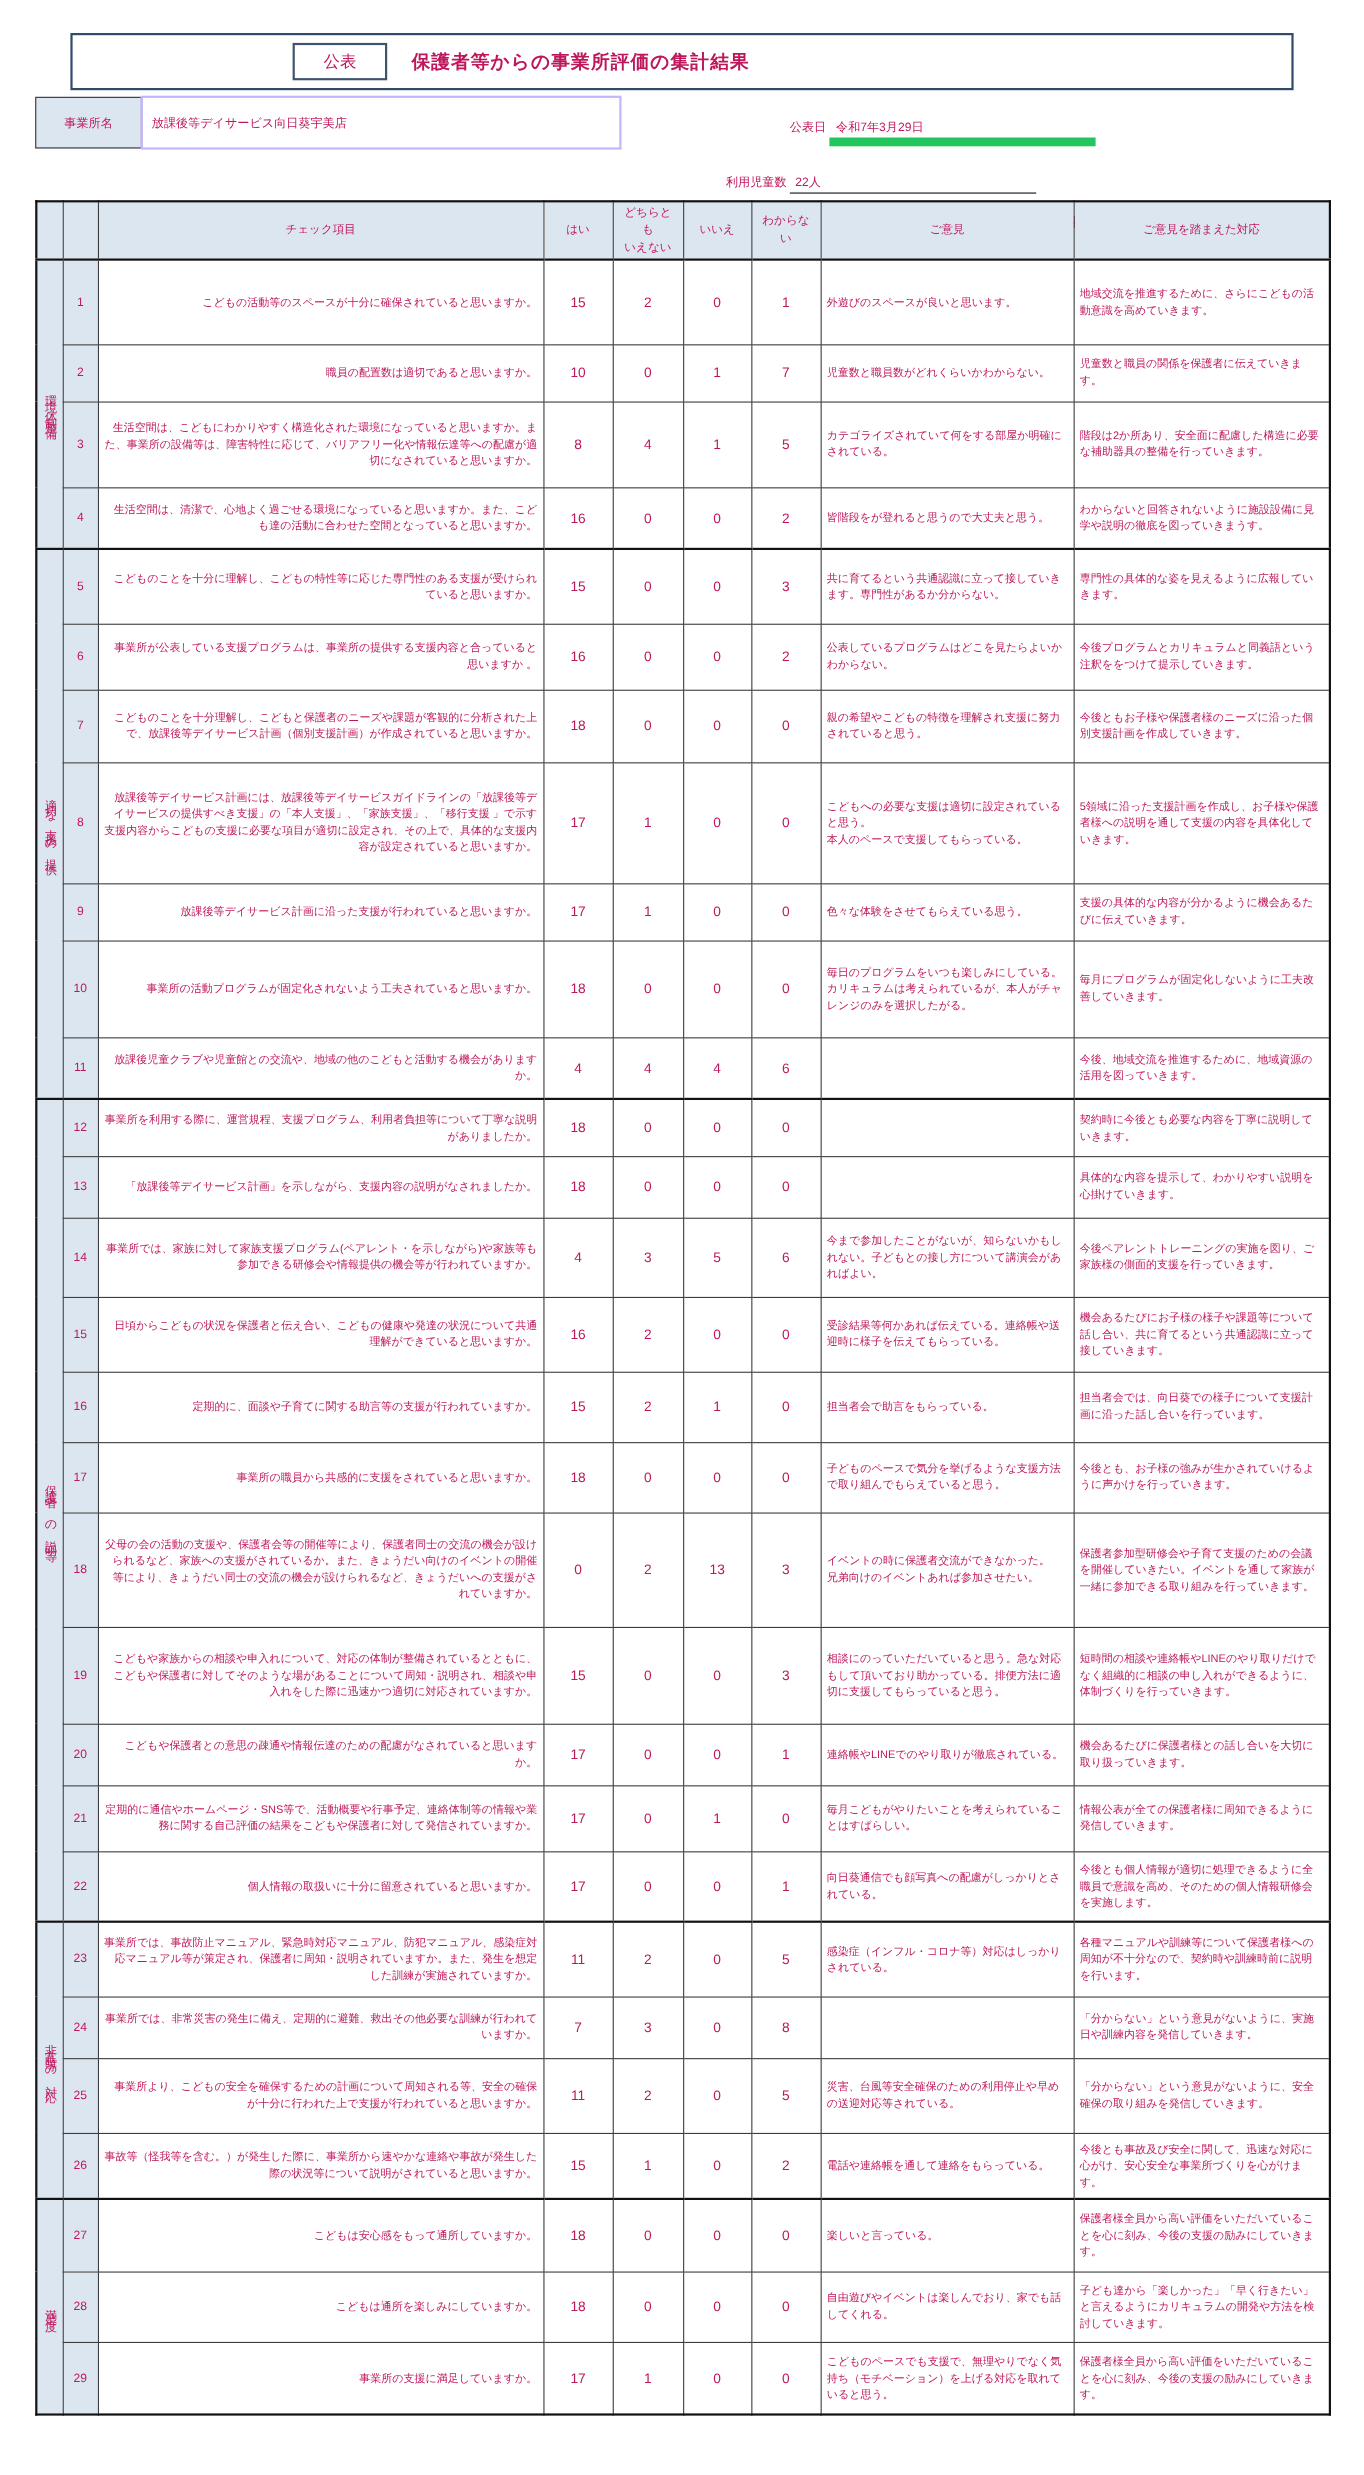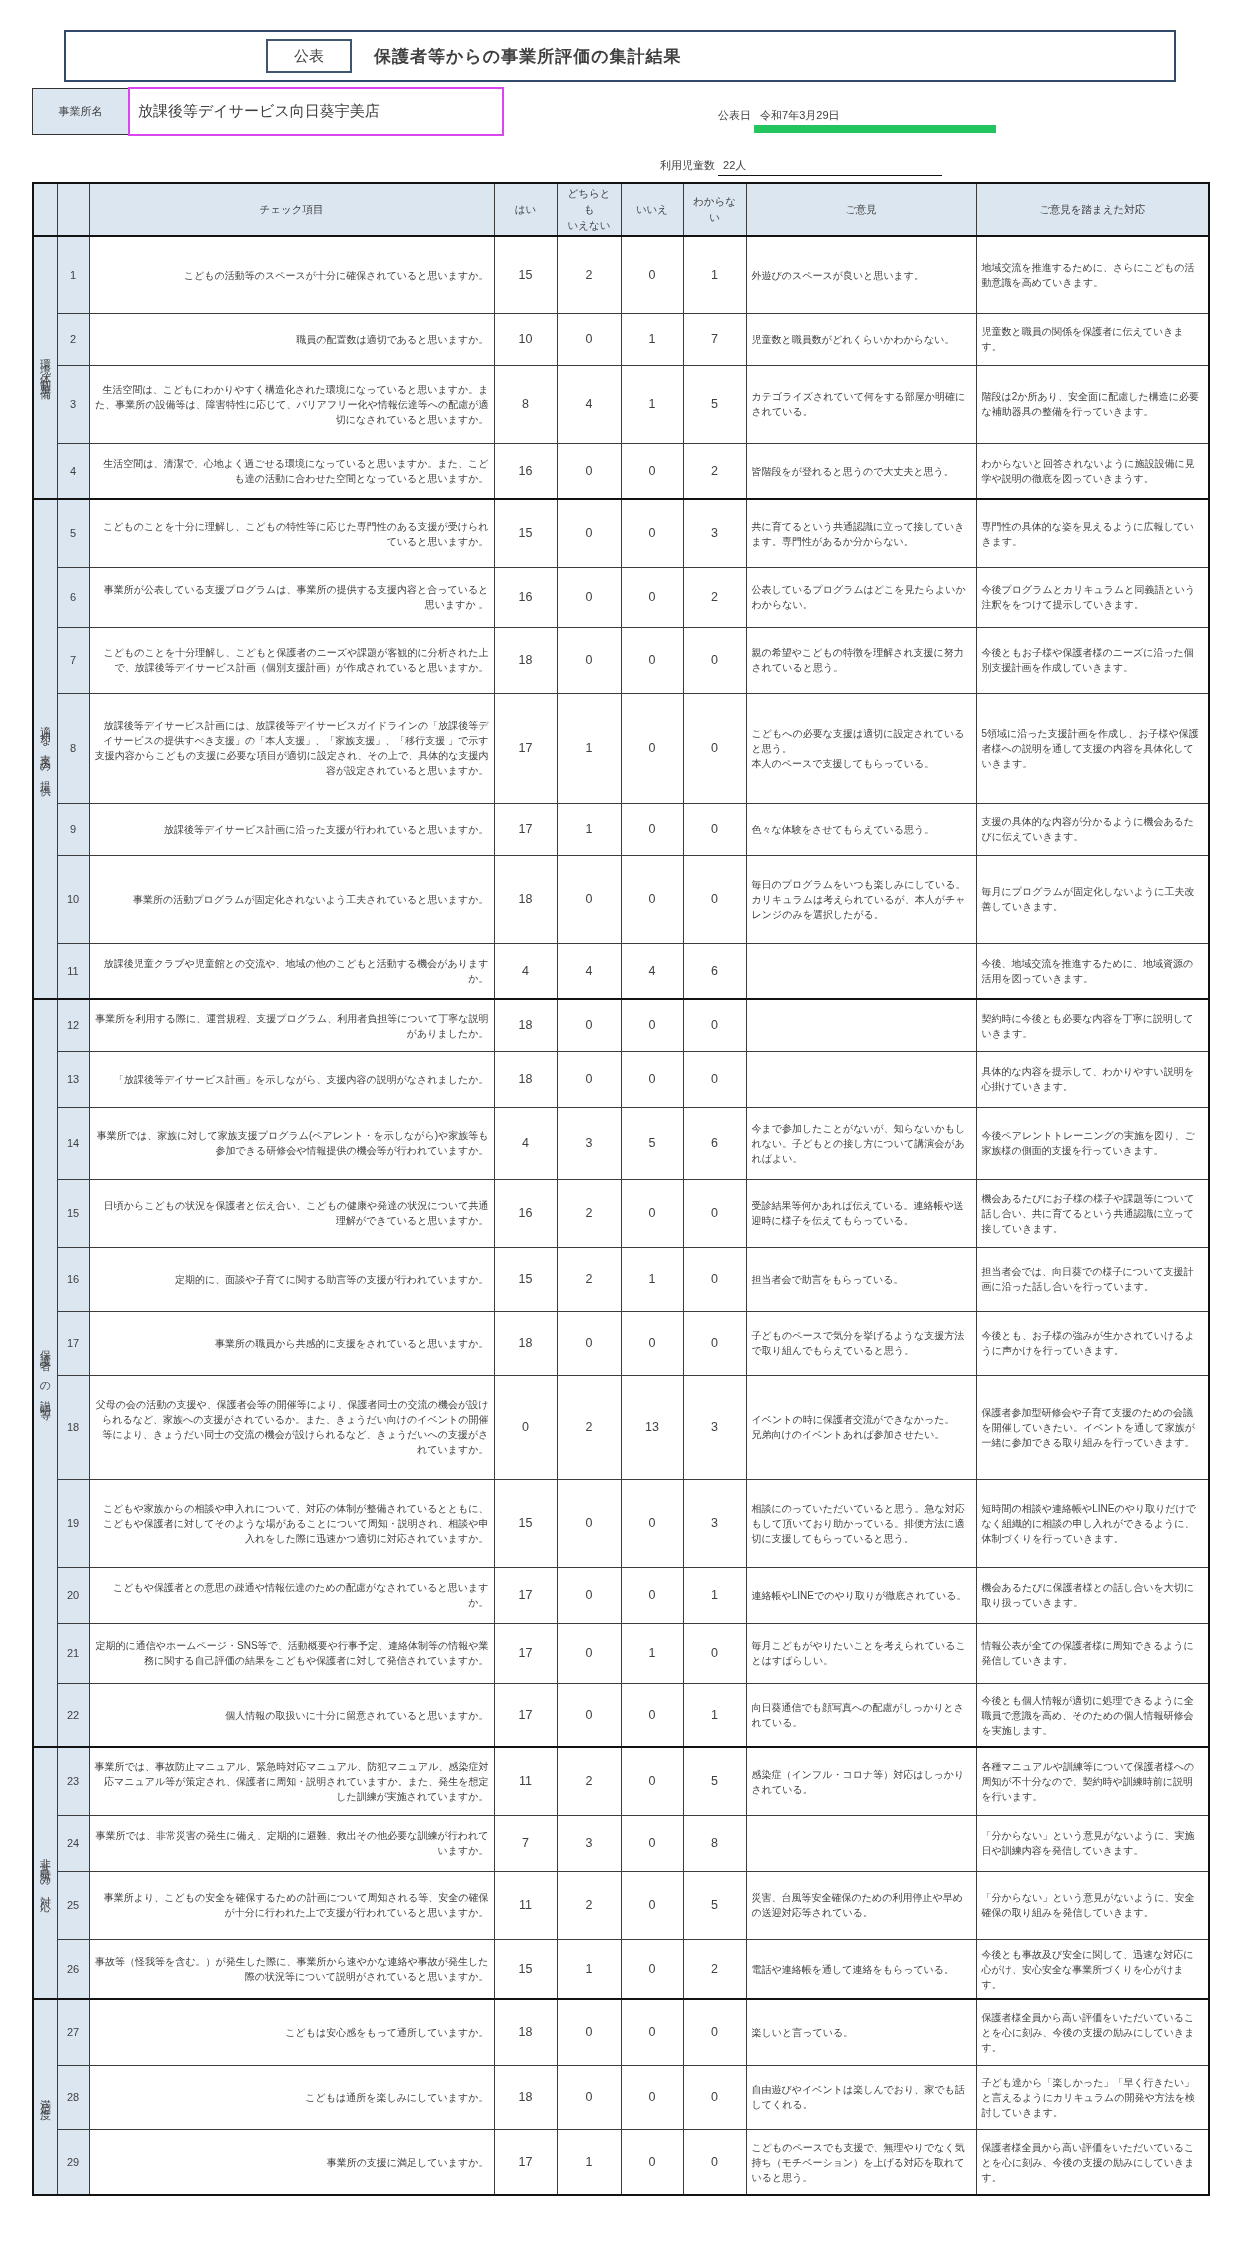--- a/index.html
+++ b/index.html
@@ -1,21 +1,21 @@
 <!DOCTYPE html>
 <html lang="ja"><head>
 <meta charset="utf-8">
 <style>
   html,body{margin:0;padding:0;background:#fff;}
   .page{
     position:relative;
     width:1240px;height:2250px;
     background:#ffffff;
     font-family:"Liberation Sans","DejaVu Sans",sans-serif;
-    color:#404040;
+    color:#be185d;
     overflow:hidden;
   }
   
   .title-box{
     position:absolute;left:64px;top:30px;width:1112px;height:52px;
     border:2px solid #31496b;display:flex;align-items:center;box-sizing:border-box;
     background:#fff;
   }
   .pub-box{
     width:86px;height:34px;border:2px solid #41546e;box-sizing:border-box;
@@ -23,23 +23,23 @@
     font-size:15px;margin-left:200px;background:#fff;
   }
   .main-title{font-size:17px;font-weight:bold;margin-left:22px;letter-spacing:1px;}
   
   .office-label{
     position:absolute;left:32px;top:88px;width:97px;height:47px;
     background:#dce6f1;border:1px solid #333;box-sizing:border-box;
     display:flex;align-items:center;justify-content:center;font-size:11px;
   }
   .office-value{
-    position:absolute;left:128px;top:87px;width:376px;height:49px;
-    background:#fff;border:2px solid #d946ef;box-sizing:border-box;
-    display:flex;align-items:center;font-size:15px;padding-left:8px;
+    position:absolute;left:128px;top:87px;width:437px;height:49px;
+    background:#fff;border:2px solid #c4b5fd;box-sizing:border-box;
+    display:flex;align-items:center;font-size:11px;padding-left:8px;
   }
   .pubdate{position:absolute;left:718px;top:108px;font-size:11px;}
   .pubdate .u{display:inline-block;min-width:232px;border-bottom:8px solid #22c55e;padding:0 4px 2px 6px;}
   .counts-line{position:absolute;left:0;top:146px;width:1240px;font-size:11px;}
   .grp-children{position:absolute;left:660px;top:12px;}
   .grp-collected{position:absolute;left:962px;top:0;}
   .counts-line .u{display:inline-block;border-bottom:1.5px solid #111;padding:0 4px 2px 5px;}
   .grp-children .u{min-width:215px;}
   .grp-collected .u{min-width:145px;margin-top:48px;}
   

